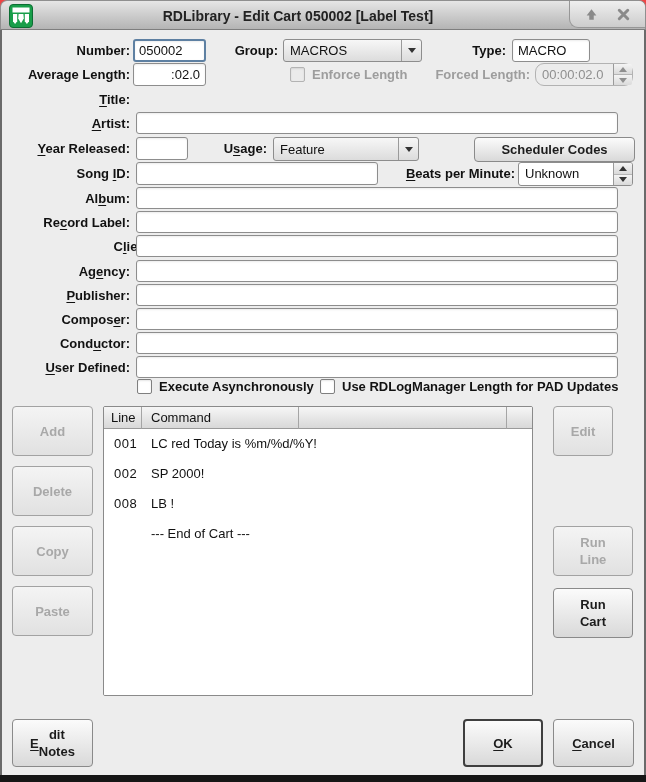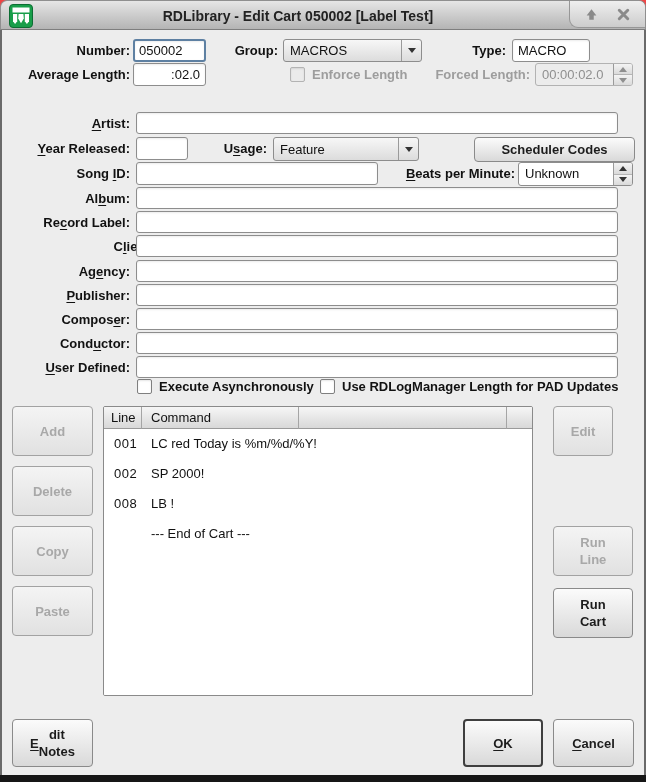--- a/index.html
+++ b/index.html
@@ -39,21 +39,21 @@
   .tri-down{width:0;height:0;border-left:4px solid transparent;border-right:4px solid transparent;border-top:5px solid #333;}
   .tri-up-s{width:0;height:0;border-left:4px solid transparent;border-right:4px solid transparent;border-bottom:5px solid #333;}
   .tri-down-s{width:0;height:0;border-left:4px solid transparent;border-right:4px solid transparent;border-top:5px solid #333;}
   
   .spin{position:absolute;box-sizing:border-box;border:1px solid #8d8d8d;border-radius:3px;background:#fff;display:flex;}
   .spin .sval{flex:1;font-size:13px;color:#111;line-height:22px;padding-left:6px;}
   .spin .sarrows{width:18px;border-left:1px solid #9a9a9a;display:flex;flex-direction:column;}
   .spin .sarrows div{flex:1;display:flex;align-items:center;justify-content:center;background:linear-gradient(#f4f4f4,#dadada);}
   .spin .sarrows div:first-child{border-bottom:1px solid #b5b5b5;border-radius:0 2px 0 0;}
   .spin .sarrows div:last-child{border-radius:0 0 2px 0;}
-  .spin.dis{background:#ececec;border-color:#b2b2b2;}
+  .spin.dis{background:#ececec;border-color:#b2b2b2;border-radius:9px;}
   .spin.dis .sval{color:#8f8f8f;}
   .spin.dis .tri-up-s{border-bottom-color:#8f8f8f;}
   .spin.dis .tri-down-s{border-top-color:#8f8f8f;}
   
   .chk{position:absolute;width:15px;height:15px;box-sizing:border-box;background:#fff;border:1px solid #7f7f7f;border-radius:2px;
     box-shadow:inset 0 1px 2px rgba(0,0,0,0.10);}
   .chk.dis{background:#ebebeb;border-color:#b3b3b3;}
   .chklbl{position:absolute;font-weight:700;font-size:13px;color:#111;line-height:19px;white-space:nowrap;text-align:left;}
   
   .btn{position:absolute;box-sizing:border-box;border:1px solid #8a8a8a;border-radius:4px;
@@ -130,20 +130,21 @@
       <span class="sarrows">
         <div>
             <i class="tri-up-s"></i>
           </div>
         <div>
             <i class="tri-down-s"></i>
           </div>
       </span>
     </div>
 
+    <div class="lbl" style="left:20px;top:58px;width:110px;"><span class="u">T</span>itle:</div>
 
     <div class="lbl" style="left:20px;top:82px;width:110px;"><span class="u">A</span>rtist:</div>
     <input class="inp" style="left: 136px; top: 82px; width: 482px; height: 22px;" value="">
 
     <div class="lbl" style="left:10px;top:107px;width:120px;"><span class="u">Y</span>ear Released:</div>
     <input class="inp" style="left: 136px; top: 107px; width: 52px; height: 23px;" value="">
     <div class="lbl" style="left:197px;top:107px;width:70px;">U<span class="u">s</span>age:</div>
     <div class="combo" style="left:273px;top:107px;width:146px;height:24px;">
       <span class="cval">Feature</span>
       <span class="carrow">

